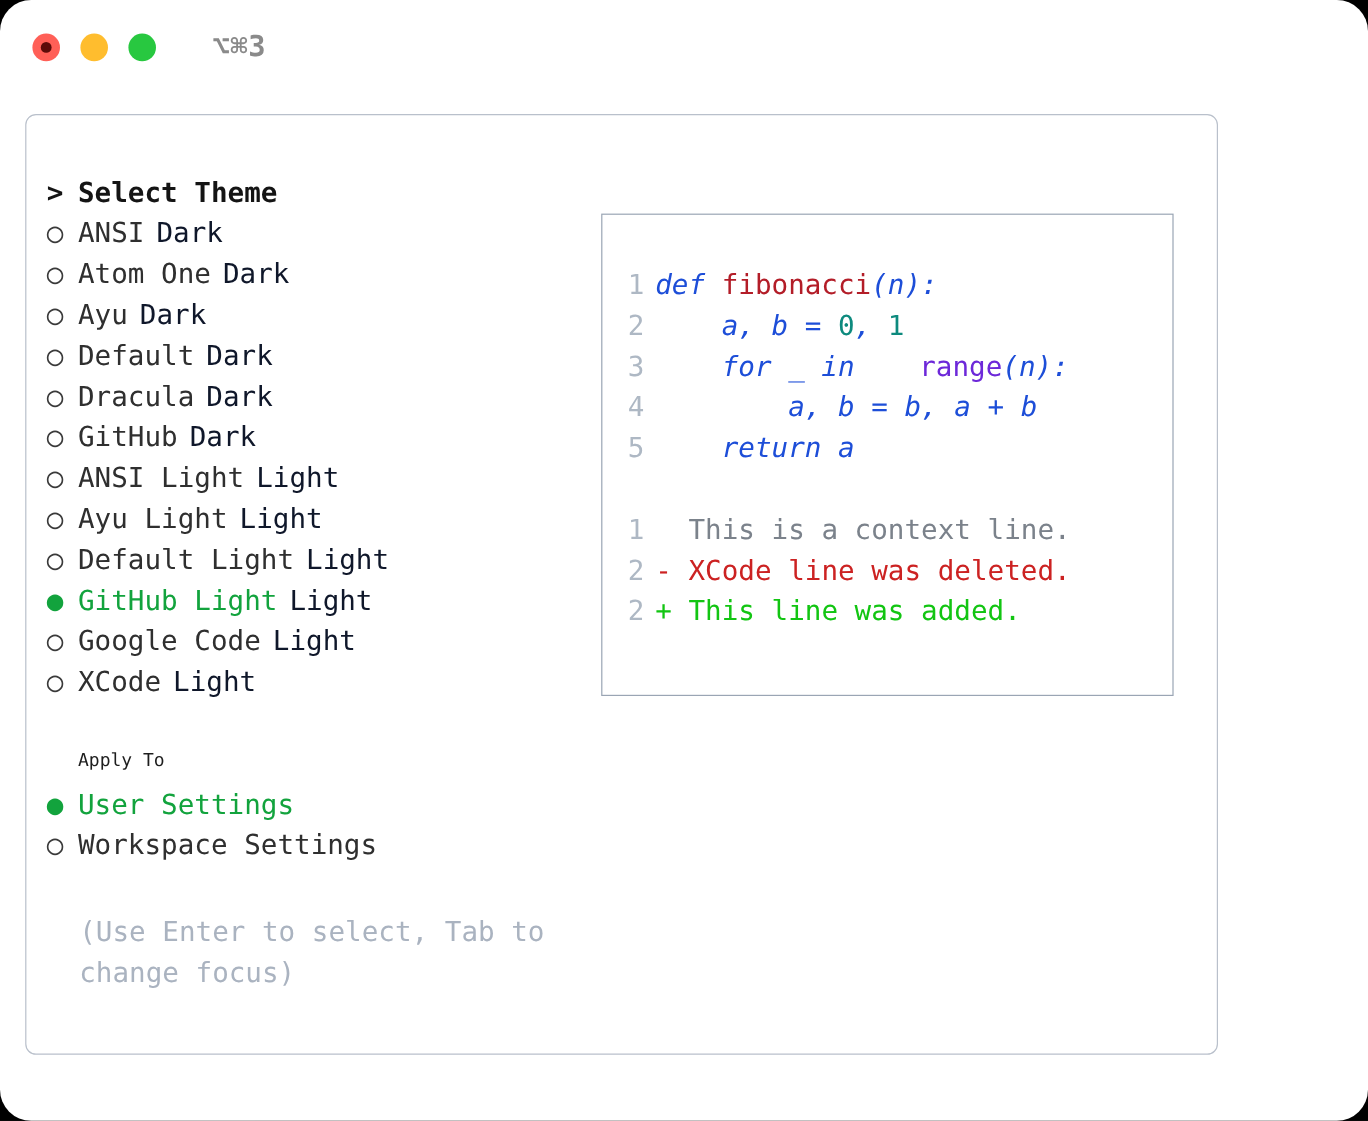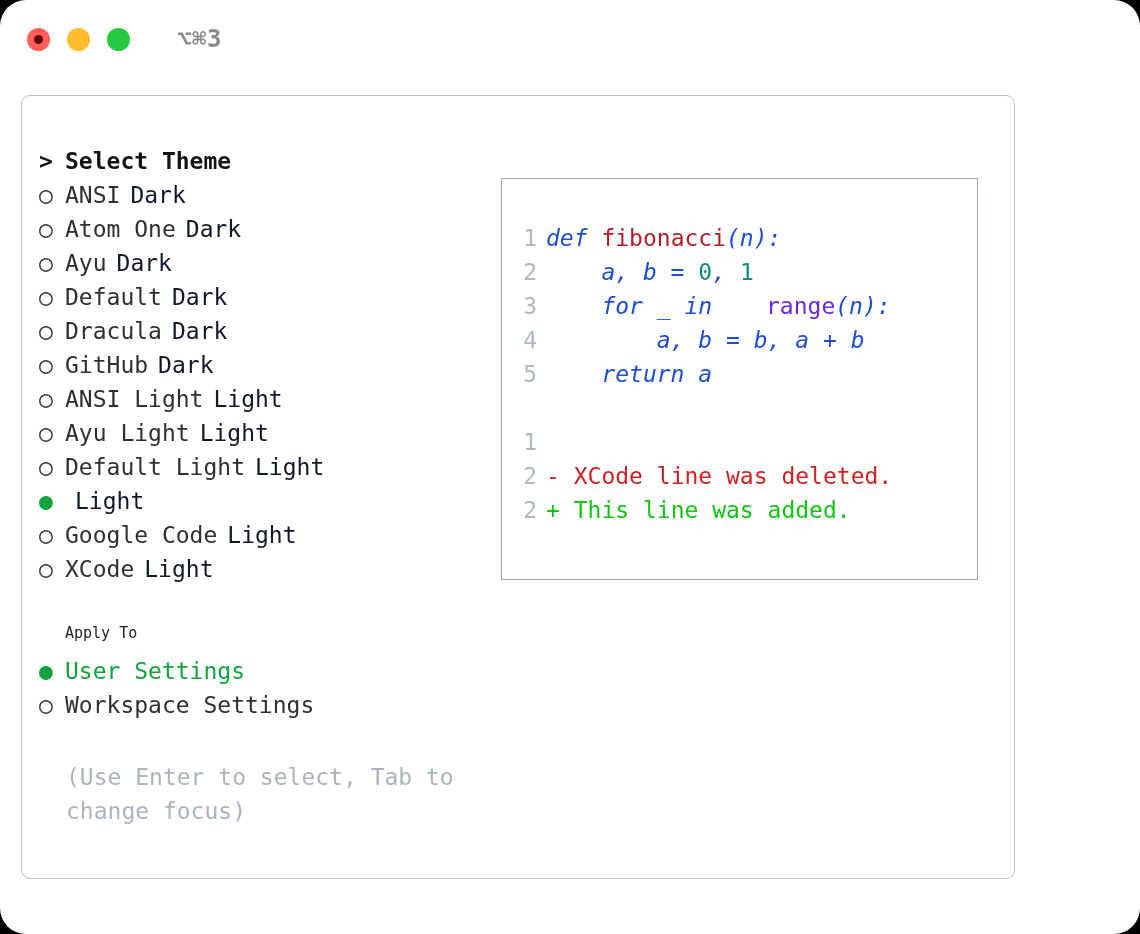--- a/index.html
+++ b/index.html
@@ -180,21 +180,21 @@
         <div id="theme-list">
             <div class="list-line"><span class="marker bullet-empty">○</span><span class="theme-name">ANSI</span><span class="variant">Dark</span></div>
             <div class="list-line"><span class="marker bullet-empty">○</span><span class="theme-name">Atom One</span><span class="variant">Dark</span></div>
             <div class="list-line"><span class="marker bullet-empty">○</span><span class="theme-name">Ayu</span><span class="variant">Dark</span></div>
             <div class="list-line"><span class="marker bullet-empty">○</span><span class="theme-name">Default</span><span class="variant">Dark</span></div>
             <div class="list-line"><span class="marker bullet-empty">○</span><span class="theme-name">Dracula</span><span class="variant">Dark</span></div>
             <div class="list-line"><span class="marker bullet-empty">○</span><span class="theme-name">GitHub</span><span class="variant">Dark</span></div>
             <div class="list-line"><span class="marker bullet-empty">○</span><span class="theme-name">ANSI Light</span><span class="variant">Light</span></div>
             <div class="list-line"><span class="marker bullet-empty">○</span><span class="theme-name">Ayu Light</span><span class="variant">Light</span></div>
             <div class="list-line"><span class="marker bullet-empty">○</span><span class="theme-name">Default Light</span><span class="variant">Light</span></div>
-            <div class="list-line"><span class="marker bullet-filled">●</span><span class="variant">Light</span></div>
+            <div class="list-line"><span class="marker bullet-filled">●</span><span class="theme-name selected">GitHub Light</span><span class="variant">Light</span></div>
             <div class="list-line"><span class="marker bullet-empty">○</span><span class="theme-name">Google Code</span><span class="variant">Light</span></div>
             <div class="list-line"><span class="marker bullet-empty">○</span><span class="theme-name">XCode</span><span class="variant">Light</span></div>
           </div>
 
         <div class="section-gap"></div>
 
         <div class="section-title">
           <span class="marker"></span>
           <span>Apply To</span>
         </div>
@@ -212,21 +212,21 @@
         <div class="preview-box">
           <div id="code-block">
               <div class="code-line"><span class="ln">1</span><span class="code-text">def </span><span class="tok-fn">fibonacci</span><span class="code-text">(n):</span></div>
               <div class="code-line"><span class="ln">2</span><span class="code-text">    a, b = </span><span class="tok-num">0</span><span class="code-text">, </span><span class="tok-num">1</span></div>
               <div class="code-line"><span class="ln">3</span><span class="code-text">    for _ in </span><span class="tok-call">range</span><span class="code-text">(n):</span></div>
               <div class="code-line"><span class="ln">4</span><span class="code-text">        a, b = b, a + b</span></div>
               <div class="code-line"><span class="ln">5</span><span class="code-text">    return a</span></div>
             </div>
           <div class="blank-gap"></div>
           <div id="diff-block">
-              <div class="code-line"><span class="ln">1</span><span class="diff-ctx">  </span></div>
+              <div class="code-line"><span class="ln">1</span><span class="diff-ctx">  </span><span class="diff-ctx">This is a context line.</span></div>
               <div class="code-line"><span class="ln">2</span><span class="diff-del">- </span><span class="diff-del">XCode line was deleted.</span></div>
               <div class="code-line"><span class="ln">2</span><span class="diff-add">+ </span><span class="diff-add">This line was added.</span></div>
             </div>
         </div>
       </div>
 
     </div>
   </div>
 </div>
 

